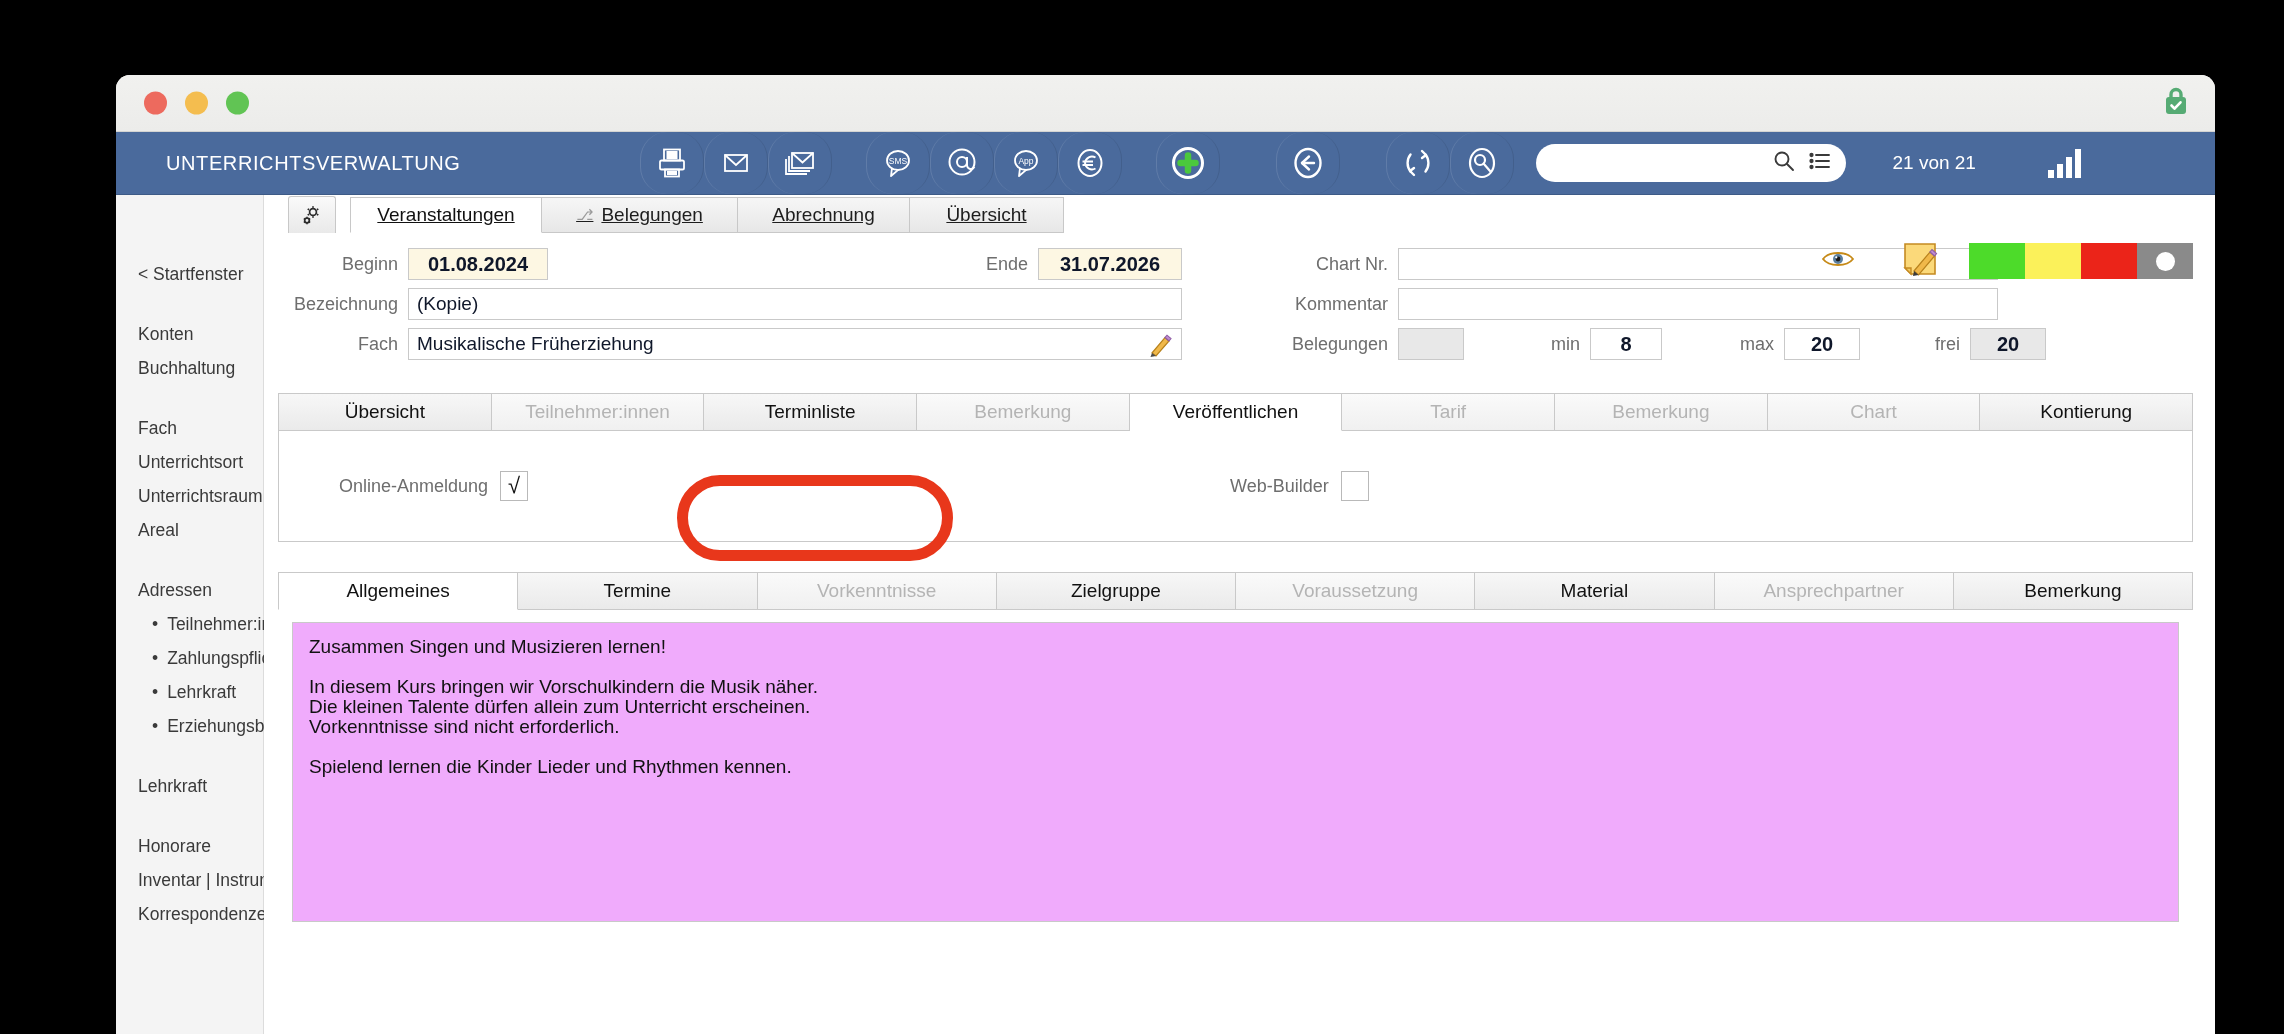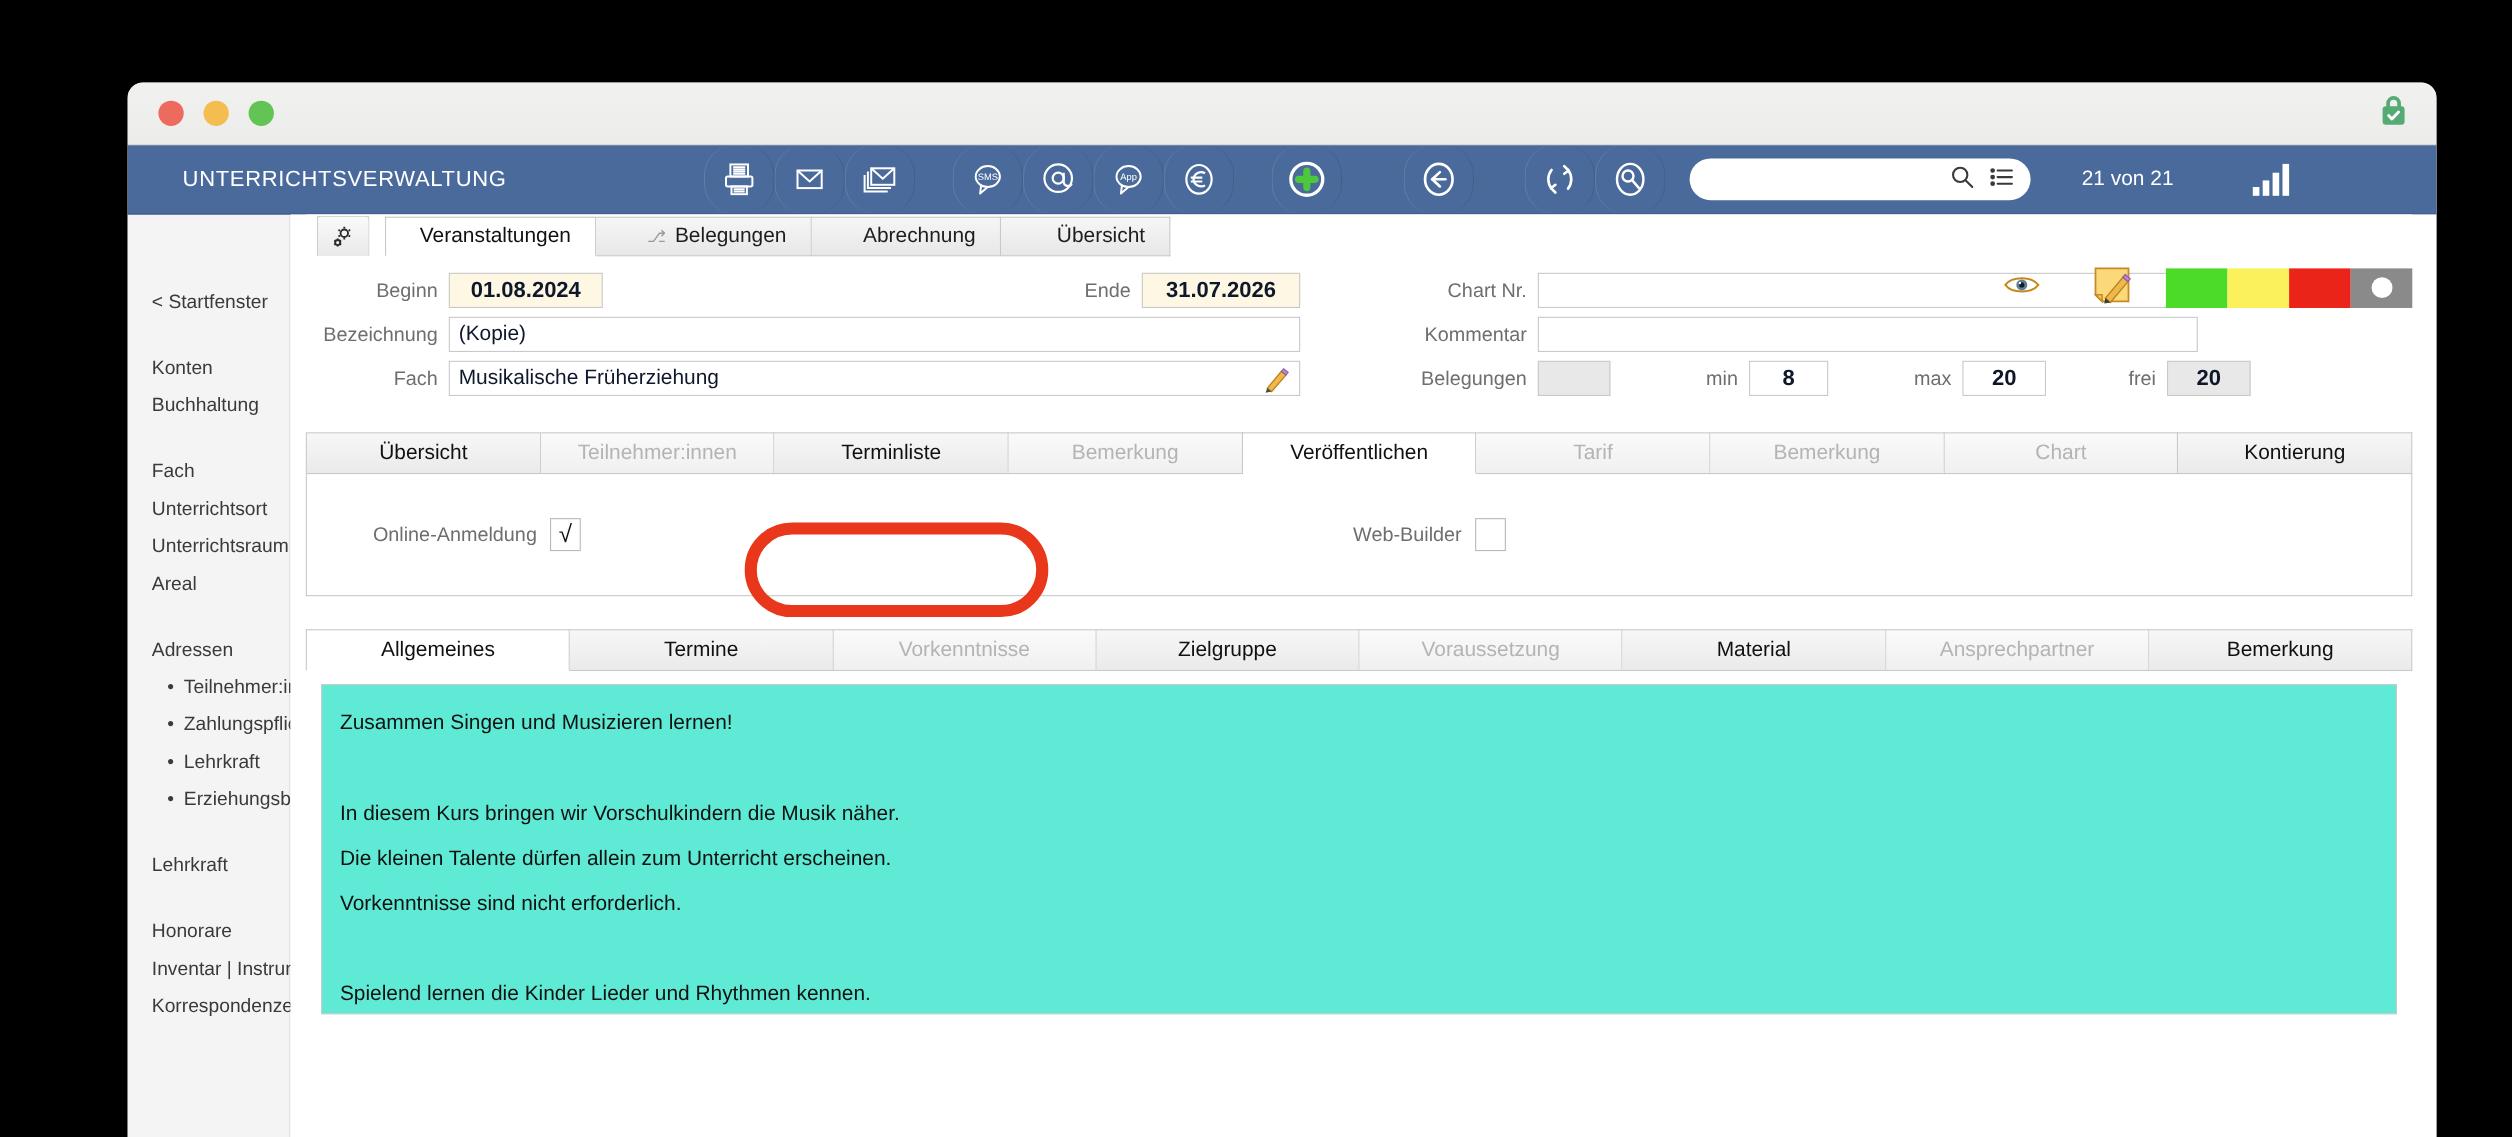--- a/index.html
+++ b/index.html
@@ -62,23 +62,23 @@
     display:flex;align-items:flex-end;height:38px;background:#fff;
     padding-left:0;position:relative;
   }
   .gear-tab{
     width:46px;height:36px;background:linear-gradient(#fafafa,#e9e9e9);
     border:1px solid #c8c8c8;border-bottom:none;border-radius:3px 3px 0 0;
     display:flex;align-items:center;justify-content:center;margin-left:10px;
   }
   .ftab{
     height:36px;padding:0 22px;box-sizing:border-box;display:flex;align-items:center;
-    justify-content:flex-end;font-size:19px;color:#1d1d1d;white-space:nowrap;
+    justify-content:center;font-size:19px;color:#1d1d1d;white-space:nowrap;
     background:linear-gradient(#f6f6f6,#e7e7e7);border:1px solid #c8c8c8;
-    border-bottom:1px solid #c8c8c8;border-left:none;
+    border-bottom:1px solid #c8c8c8;border-left:none;text-decoration:underline;
   }
   .ftab.first{border-left:1px solid #c8c8c8;}
   .ftab.active{background:#fff;border-bottom-color:#fff;color:#111;}
   .ftab .sub-ico{color:#9a9a9a;font-size:15px;margin-right:8px;}
   
   .hdr{position:relative;padding:14px 0 10px 0;}
   .hdr-row{display:flex;align-items:center;height:34px;margin-bottom:6px;}
   .lbl{font-size:18px;color:#6e6e6e;text-align:right;white-space:nowrap;}
   .fld{
     border:1px solid #c9c9c9;background:#fff;height:32px;box-sizing:border-box;
@@ -119,22 +119,22 @@
   .cbrow{display:flex;align-items:center;height:110px;padding:0 0 0 0;}
   .cbgroup{display:flex;align-items:center;gap:12px;}
   .cblbl{font-size:18px;color:#6e6e6e;white-space:nowrap;}
   .cbox{
     width:28px;height:30px;border:1px solid #b9b9b9;background:#fff;
     display:flex;align-items:center;justify-content:center;font-size:22px;color:#111;
     box-sizing:border-box;
   }
   
   .textarea{
-    border:1px solid #c9c9c9;background:#5eead4;box-sizing:border-box;
-    padding:14px 16px;font-size:19px;line-height:41px;color:#111;
+    border:1px solid #c9c9c9;background:#f0abfc;box-sizing:border-box;
+    padding:14px 16px;font-size:19px;line-height:20px;color:#111;
     white-space:pre-wrap;overflow:hidden;
   }
   .spacer{height:14px;}
 </style>
 </head>
 <body>
 
 <div class="window">
 
   <div class="titlebar">

